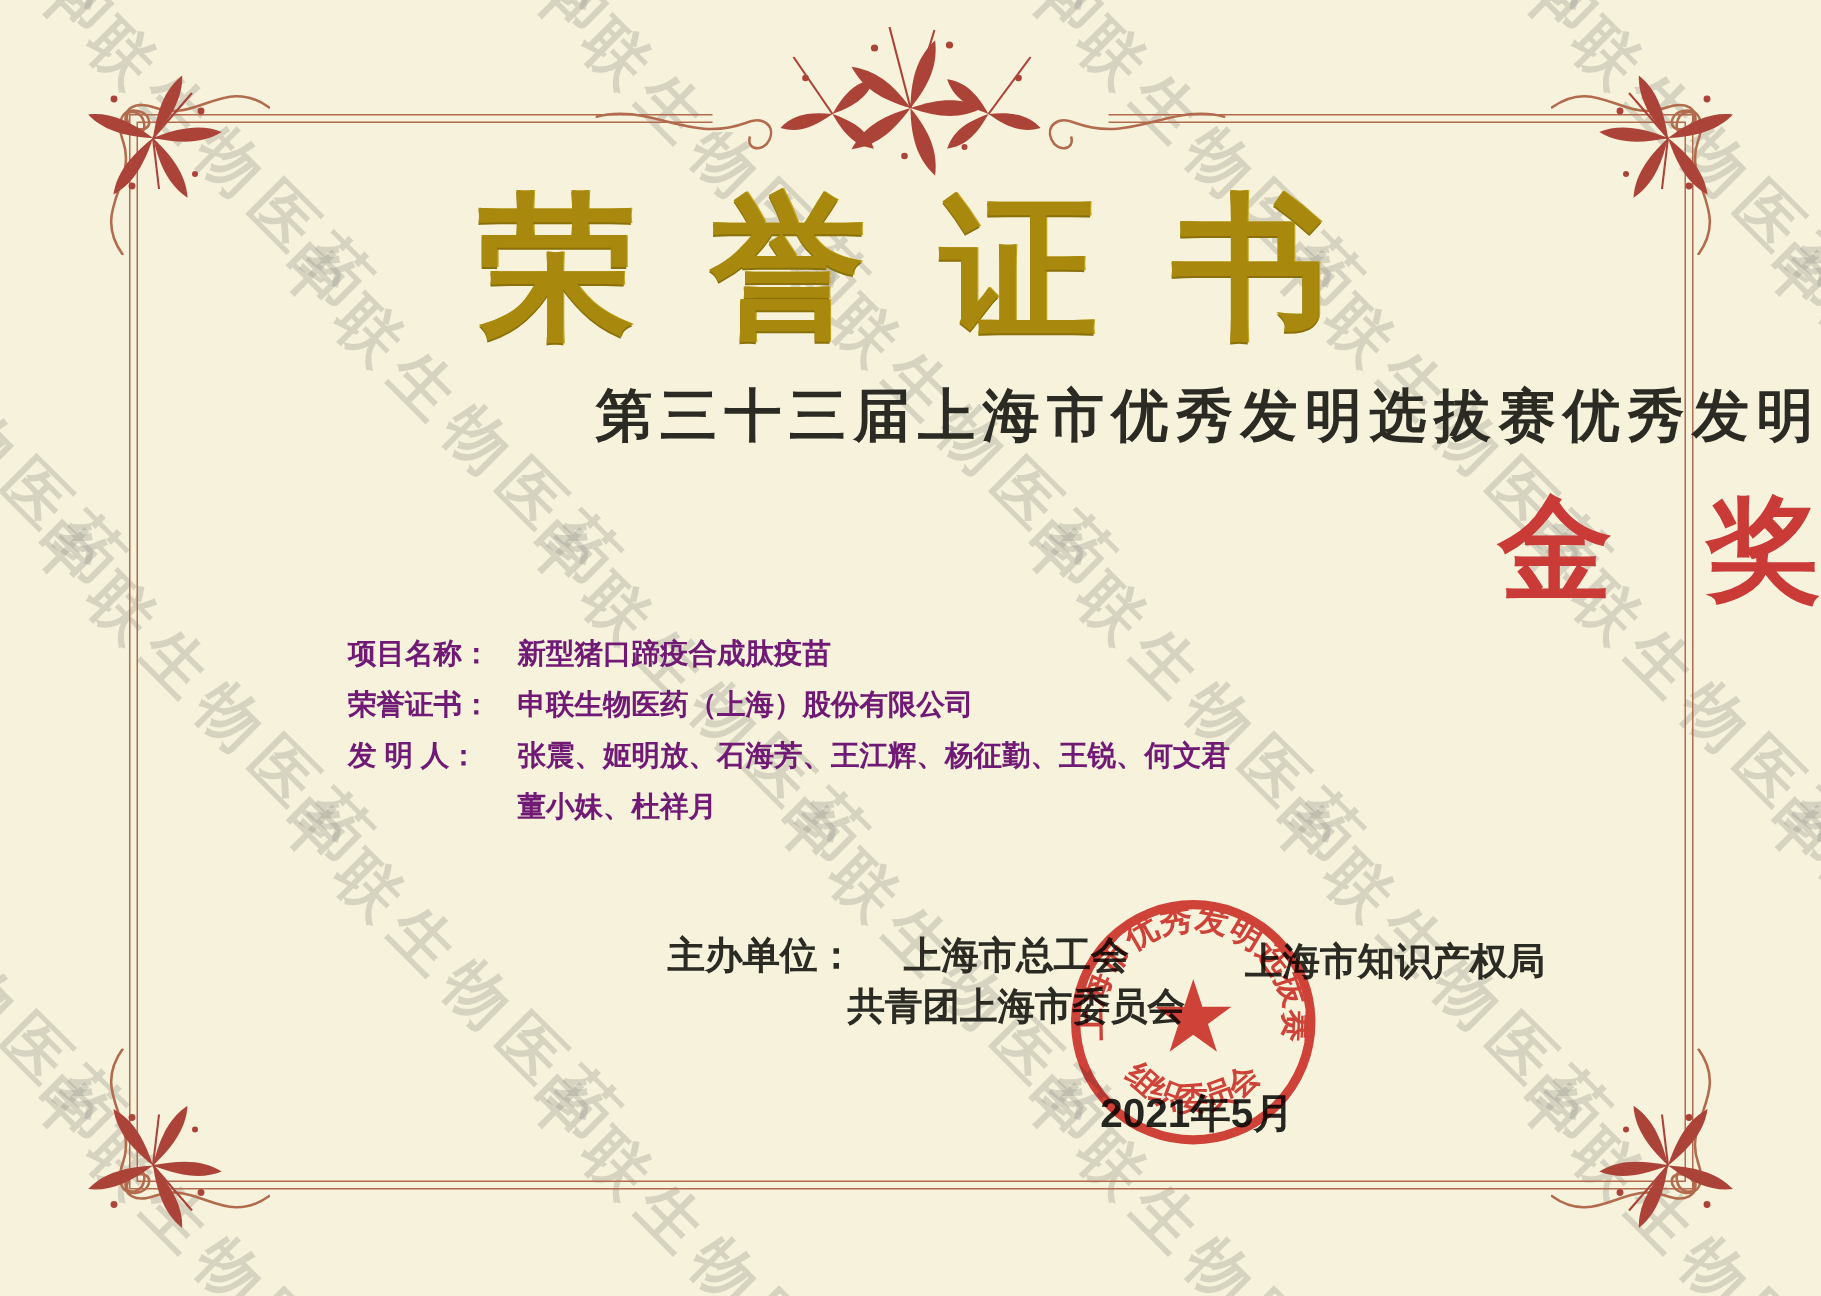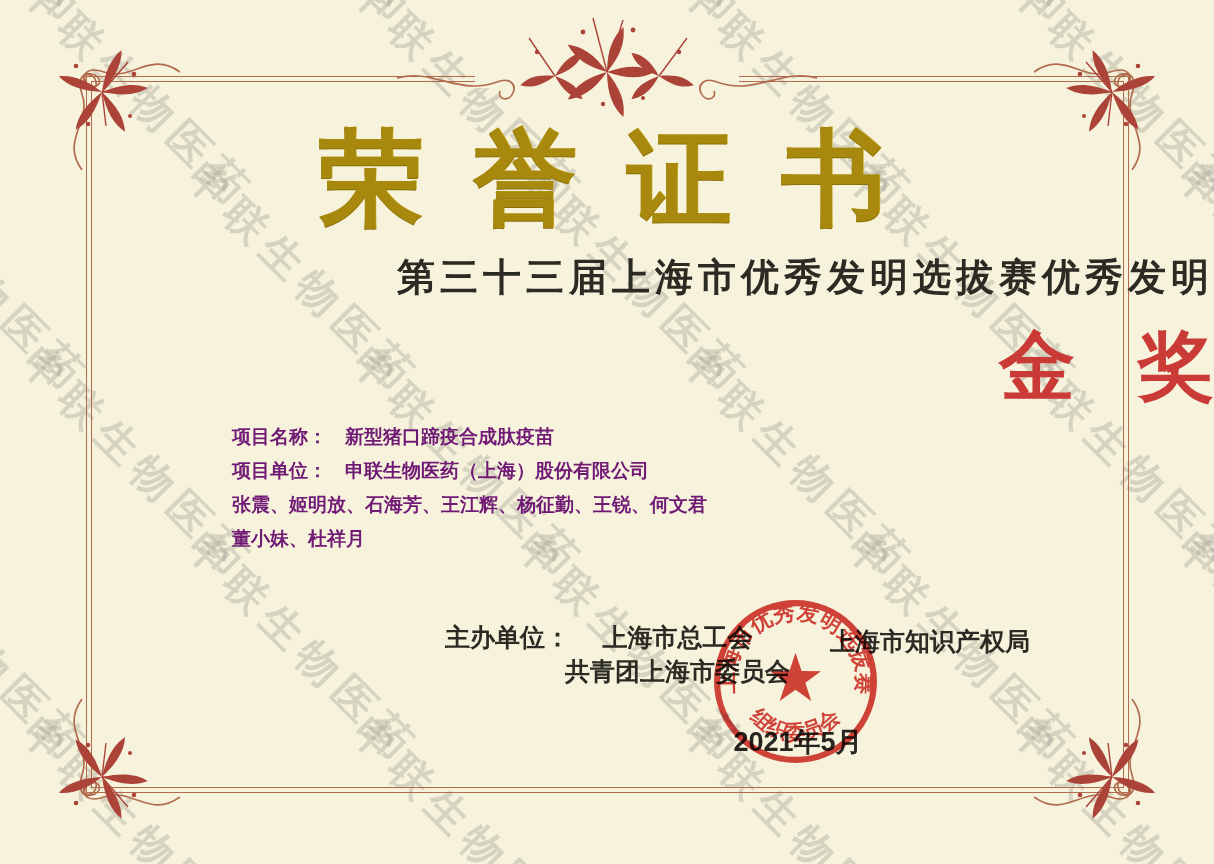--- a/index.html
+++ b/index.html
@@ -222,24 +222,25 @@
   <div class="title">荣誉证书</div>
   <div class="subtitle">第三十三届上海市优秀发明选拔赛优秀发明</div>
   <div class="award">金 奖</div>
 
   <div class="fields">
     <div class="field-row">
       <span class="field-label">项目名称：</span>
       <span class="field-value">新型猪口蹄疫合成肽疫苗</span>
     </div>
     <div class="field-row">
-      <span class="field-label">项目单位：</span>
+      <span class="field-label">荣誉证书：</span>
       <span class="field-value">申联生物医药（上海）股份有限公司</span>
     </div>
     <div class="field-row">
+      <span class="field-label">发 明 人：</span>
       <span class="field-value">
         <div>张震、姬明放、石海芳、王江辉、杨征勤、王锐、何文君</div>
         <div>董小妹、杜祥月</div>
       </span>
     </div>
   </div>
 
   <div class="organizers">
     <span class="org-label">主办单位：</span>
     <div class="org-left">

